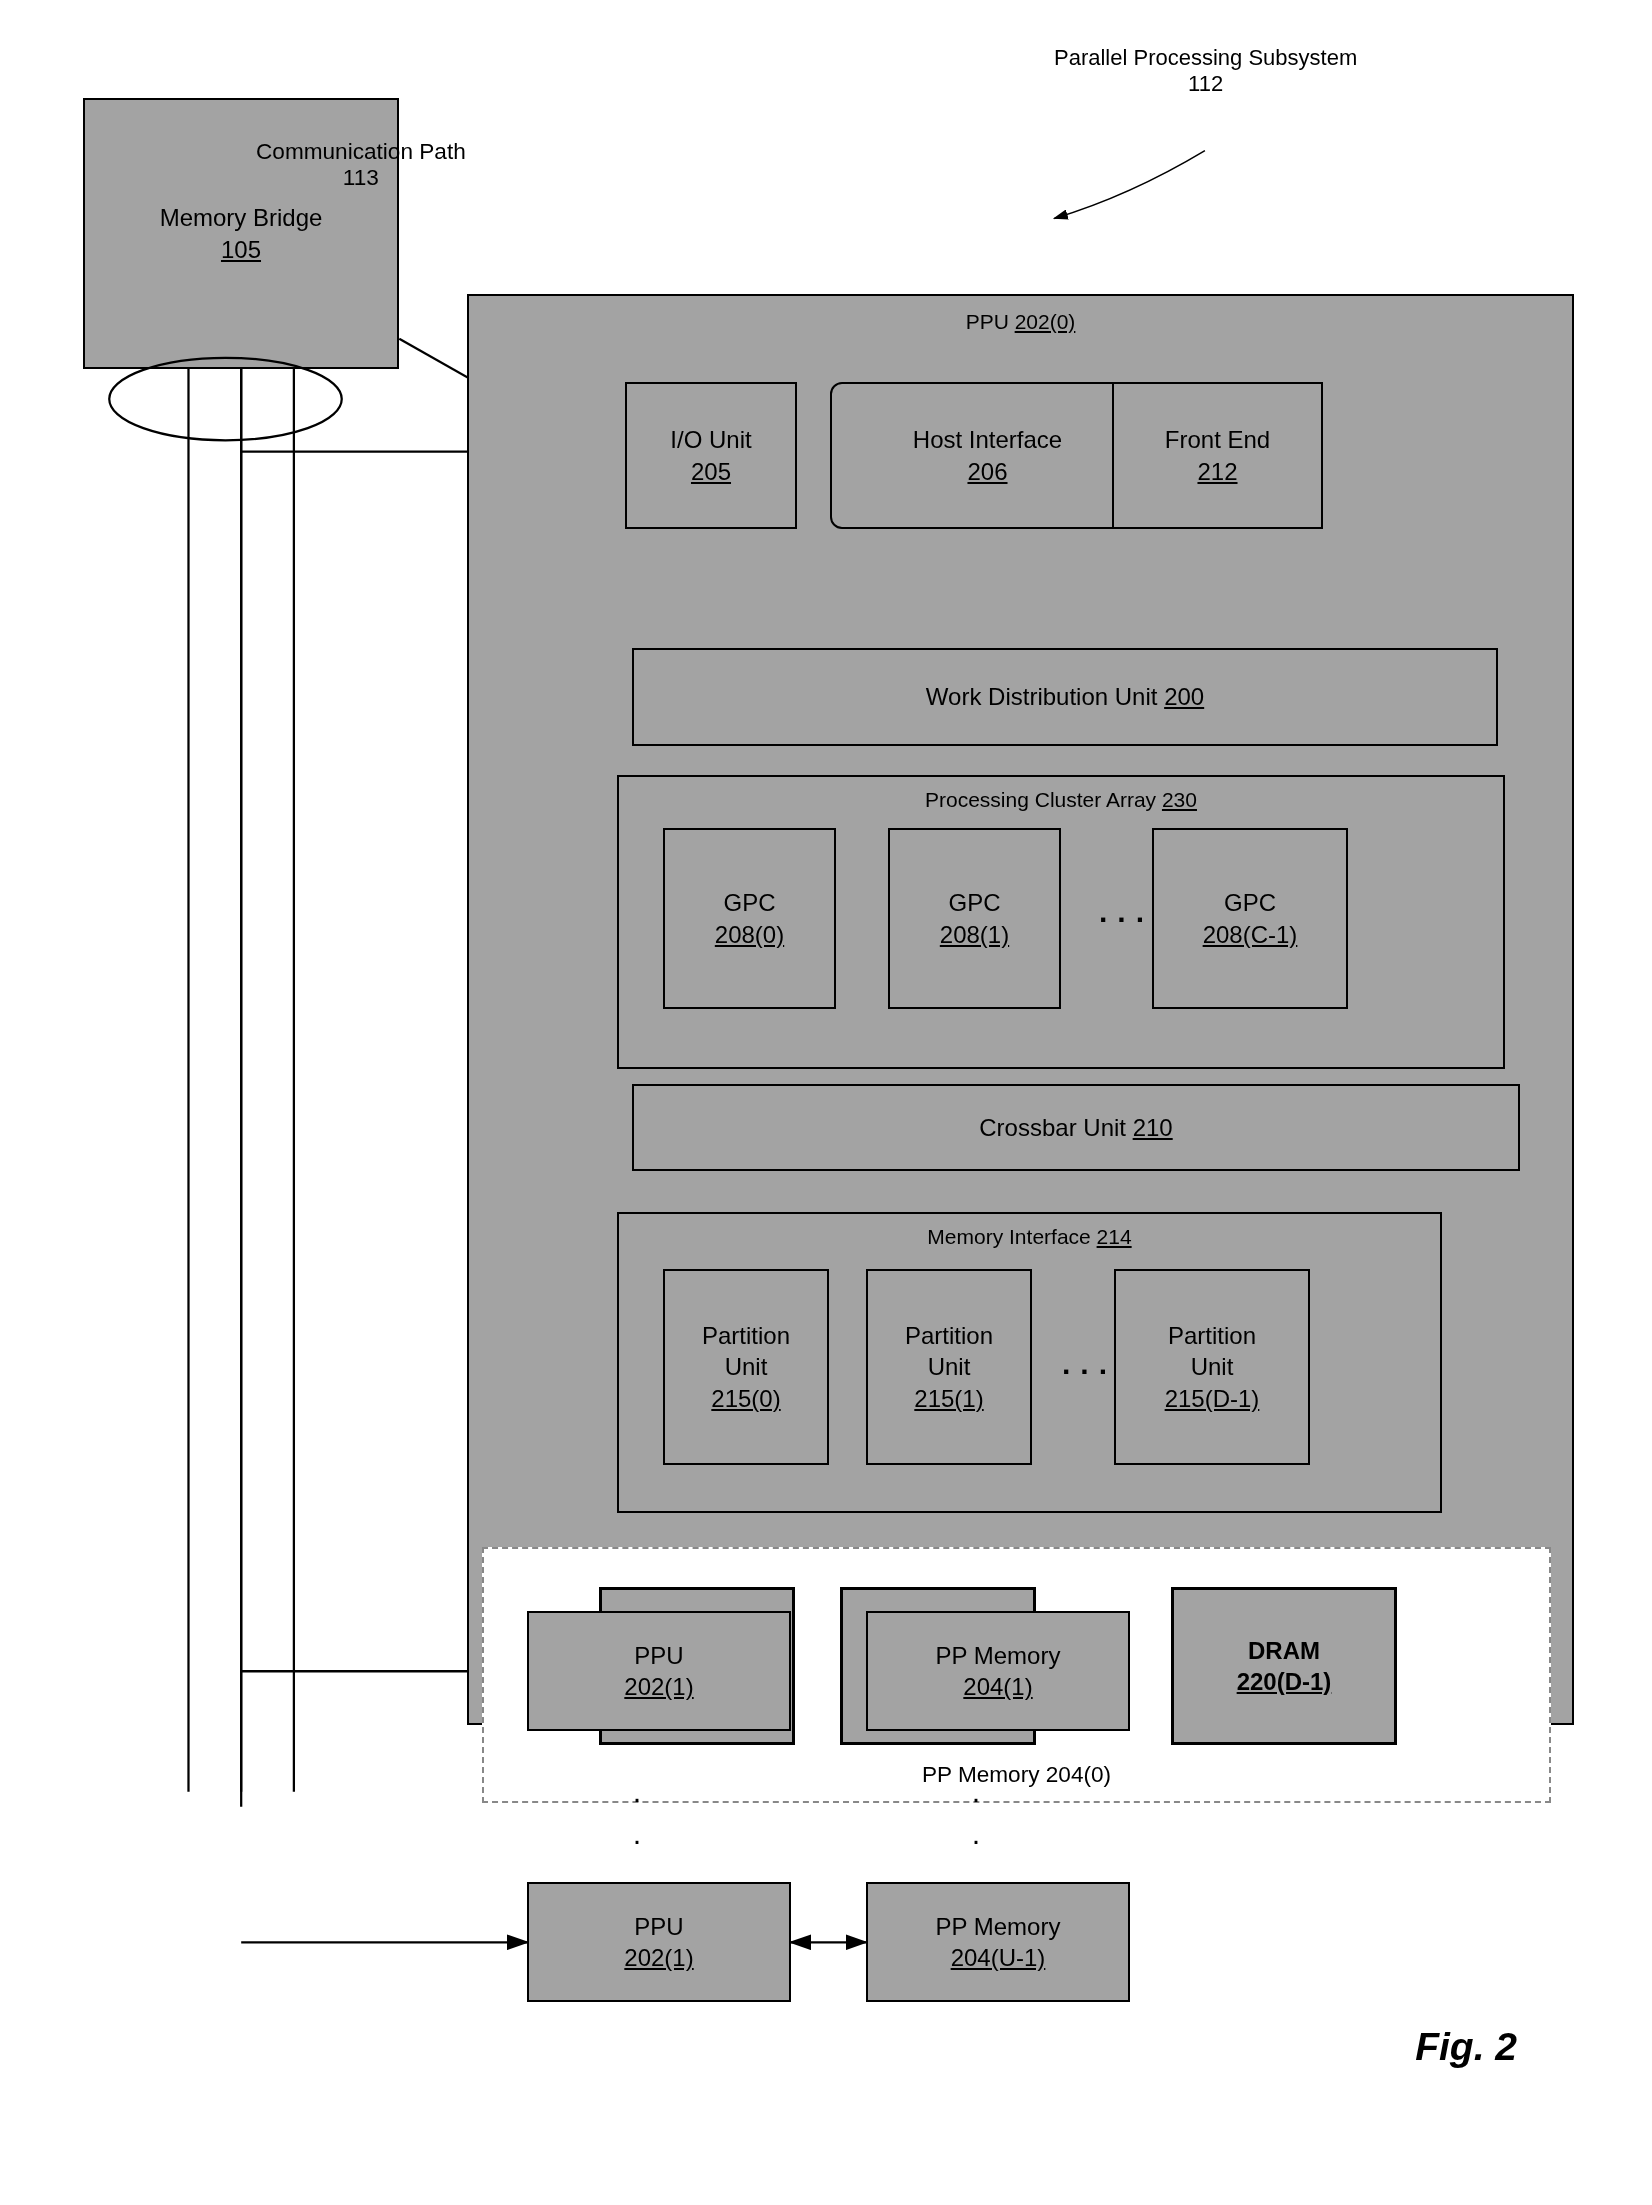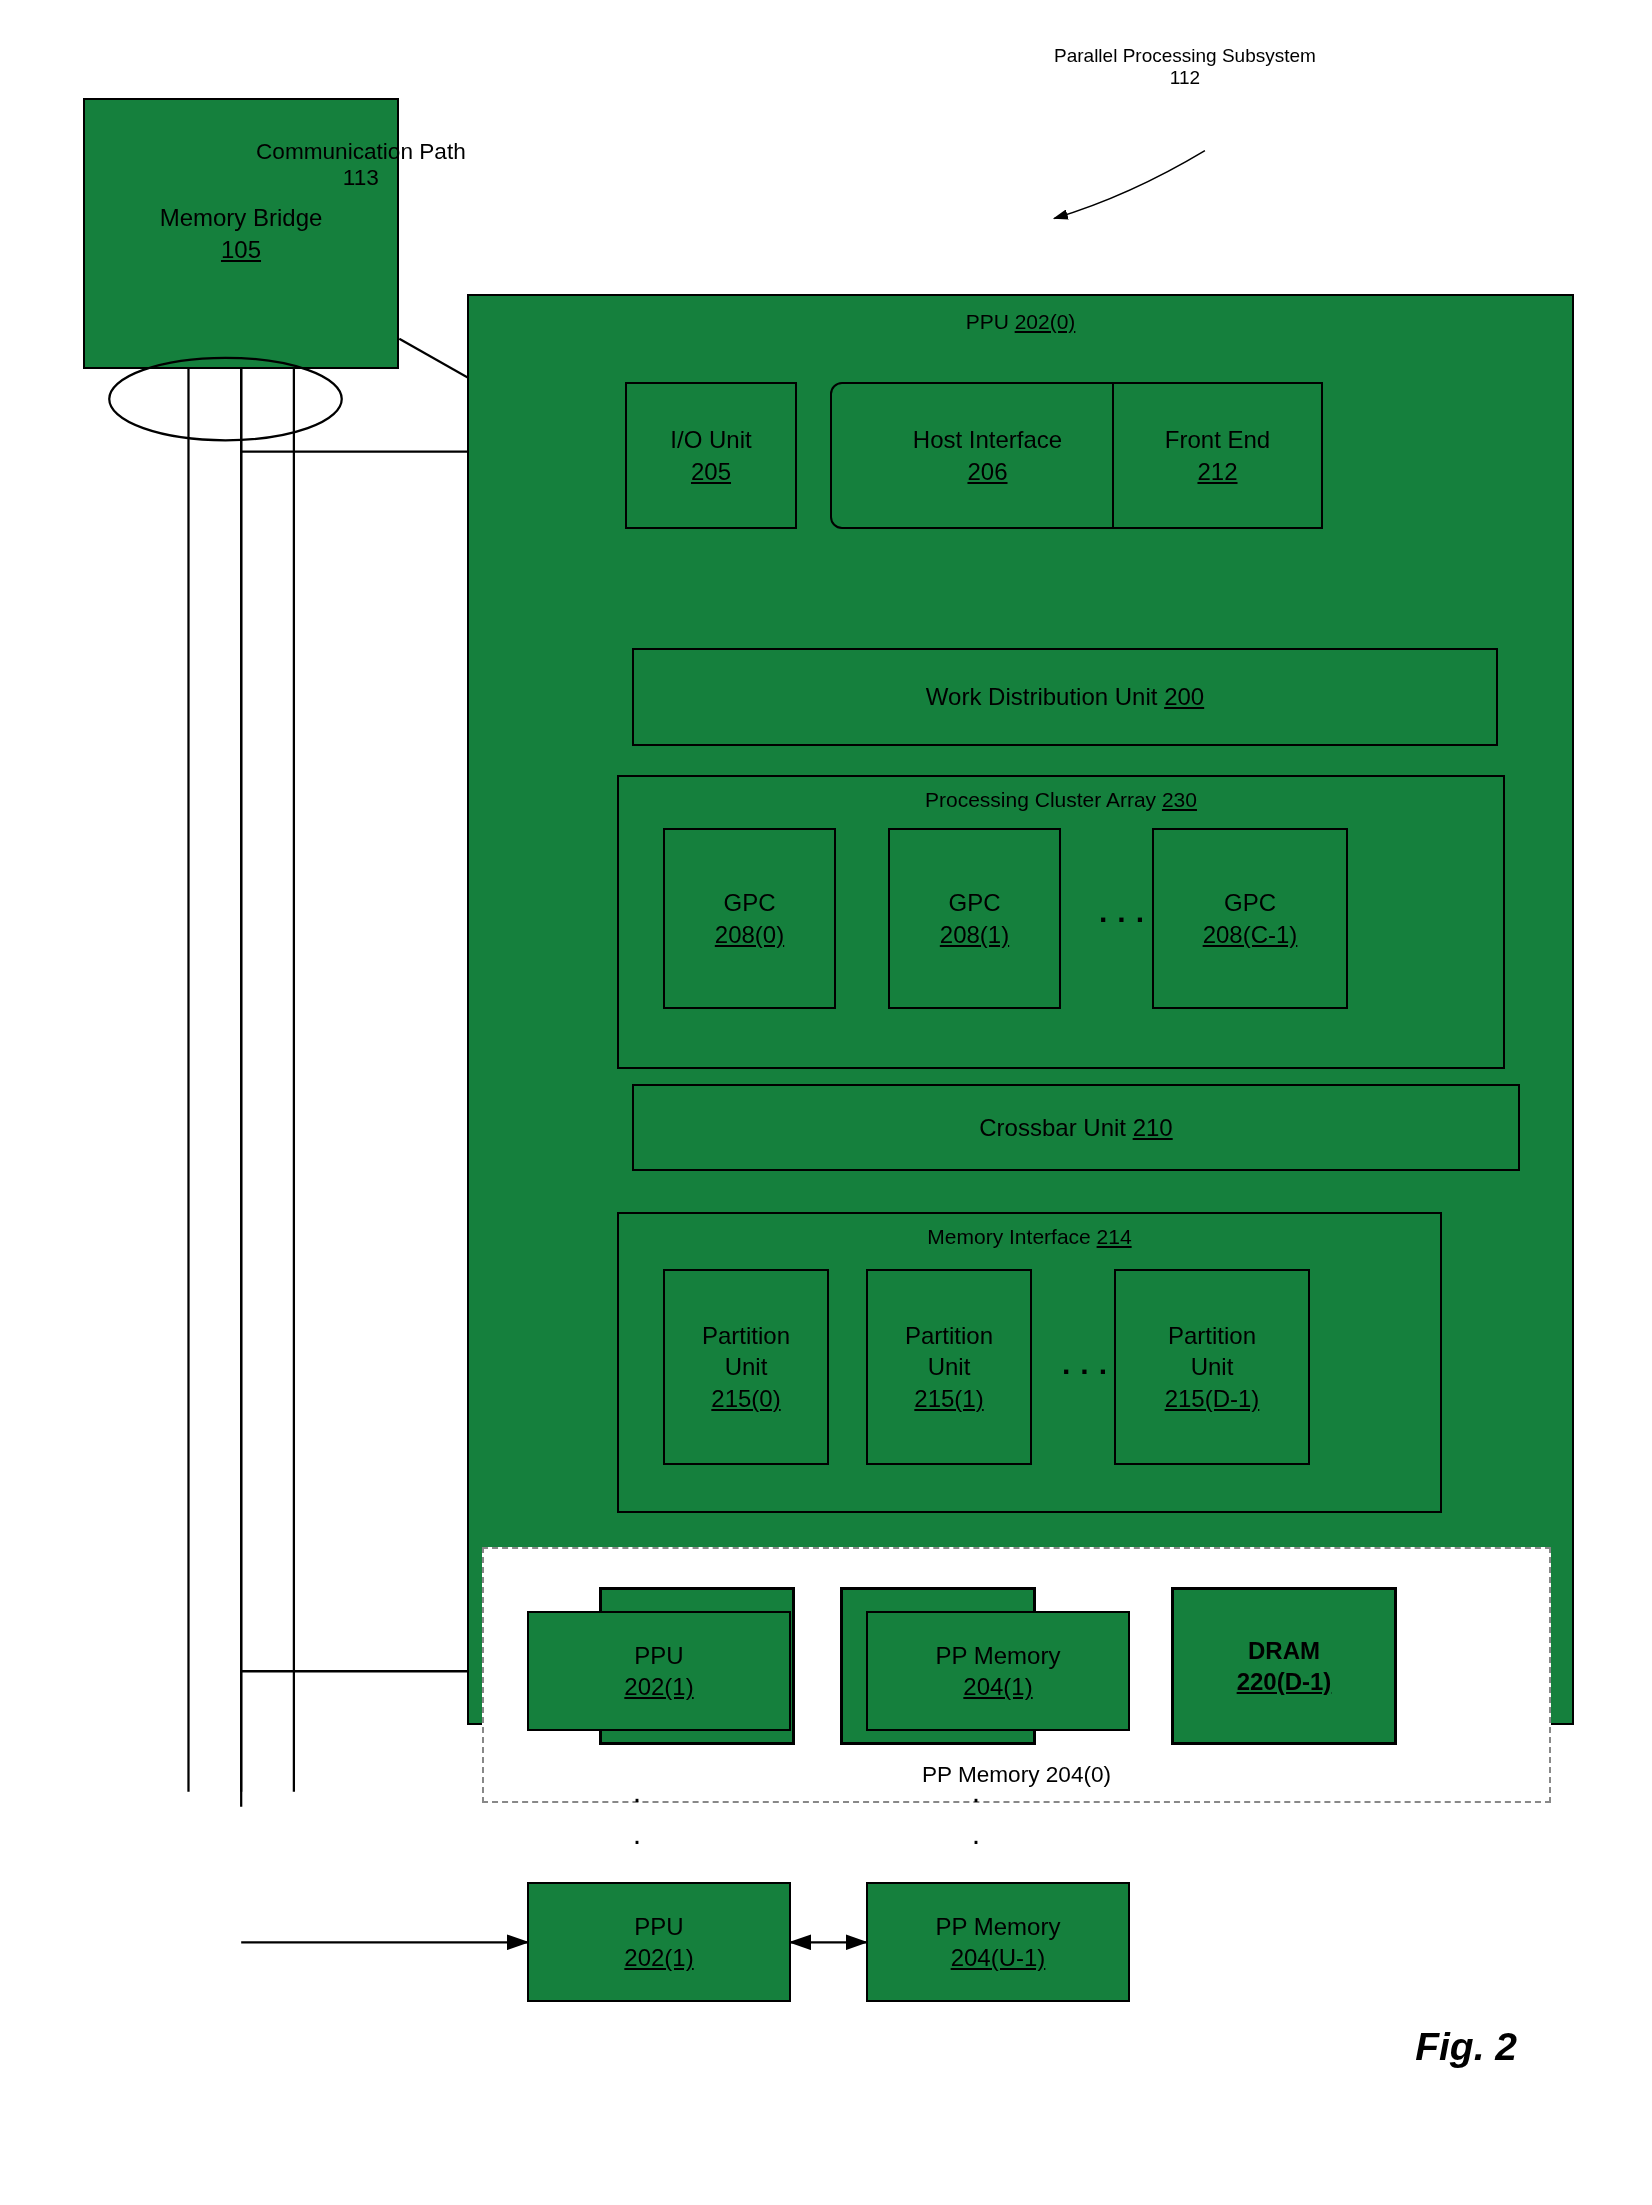--- a/index.html
+++ b/index.html
@@ -12,21 +12,21 @@
       overflow: hidden;
     }
     .diagram-container {
       position: relative;
       width: 1653px;
       height: 2205px;
     }
     .box {
       position: absolute;
       border: 2.3px solid #000;
-      background: #15803d;
+      background: #a3a3a3;
       display: flex;
       flex-direction: column;
       align-items: center;
       justify-content: center;
       text-align: center;
     }
     .box-thick {
       border: 3.8px solid #000;
       margin-left: 32px;
     }
@@ -146,21 +146,21 @@
   <svg style="position:absolute; left:105px; top:354px;" width="241" height="90" viewBox="0 0 320 120">
     <ellipse cx="160" cy="60" rx="155" ry="55" fill="none" stroke="#000" stroke-width="3"></ellipse>
   </svg>
 
   <div class="floating-label" style="left:256px; top:139px; font-size:22.6px; text-align:center;">
     <span>Communication
 Path</span><br>
     <span>113</span>
   </div>
 
-  <div class="floating-label" style="left:1054px; top:45px; font-size:19px; text-align:center;">
+  <div class="floating-label" style="left:1054px; top:45px; font-size:22px; text-align:center;">
     <span>Parallel Processing
 Subsystem</span><br>
     <span>112</span>
   </div>
 
   <svg style="position:absolute; left:0; top:0; width:1653px; height:226px; pointer-events:none;" viewBox="0 0 2195 300" width="1653" height="226">
     <path d="M 1600 200 Q 1500 260 1400 290" fill="none" stroke="#000" stroke-width="2" marker-end="url(#arrowhead2)"></path>
   </svg>
 
   <div class="box" style="left:467px; top:294px; width:1107px; height:1431px;">

